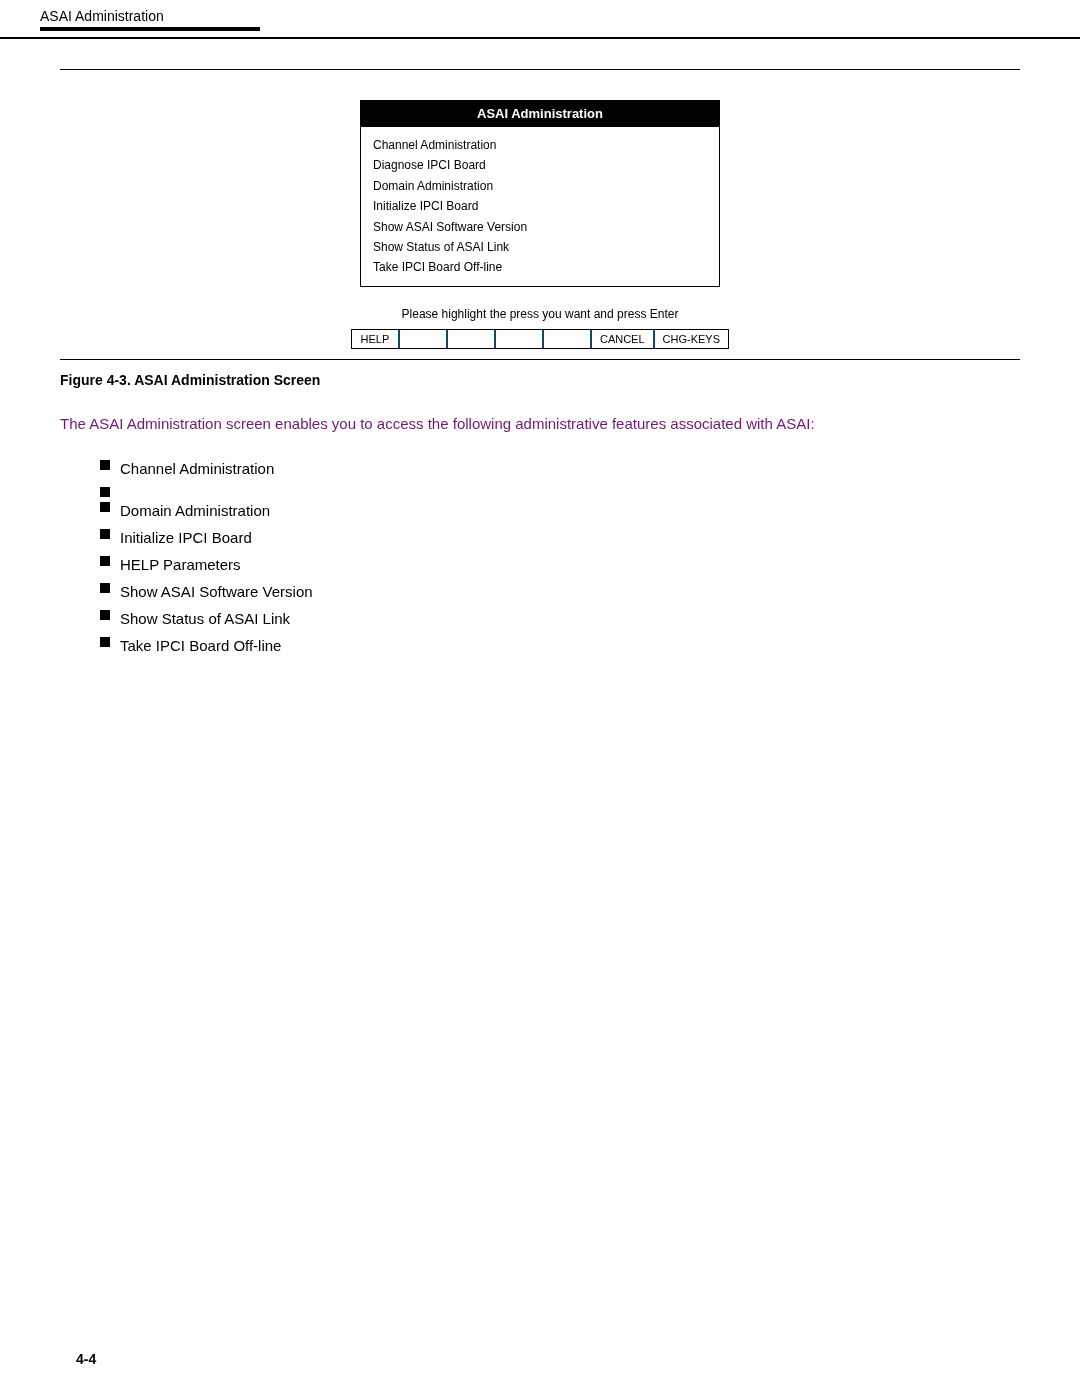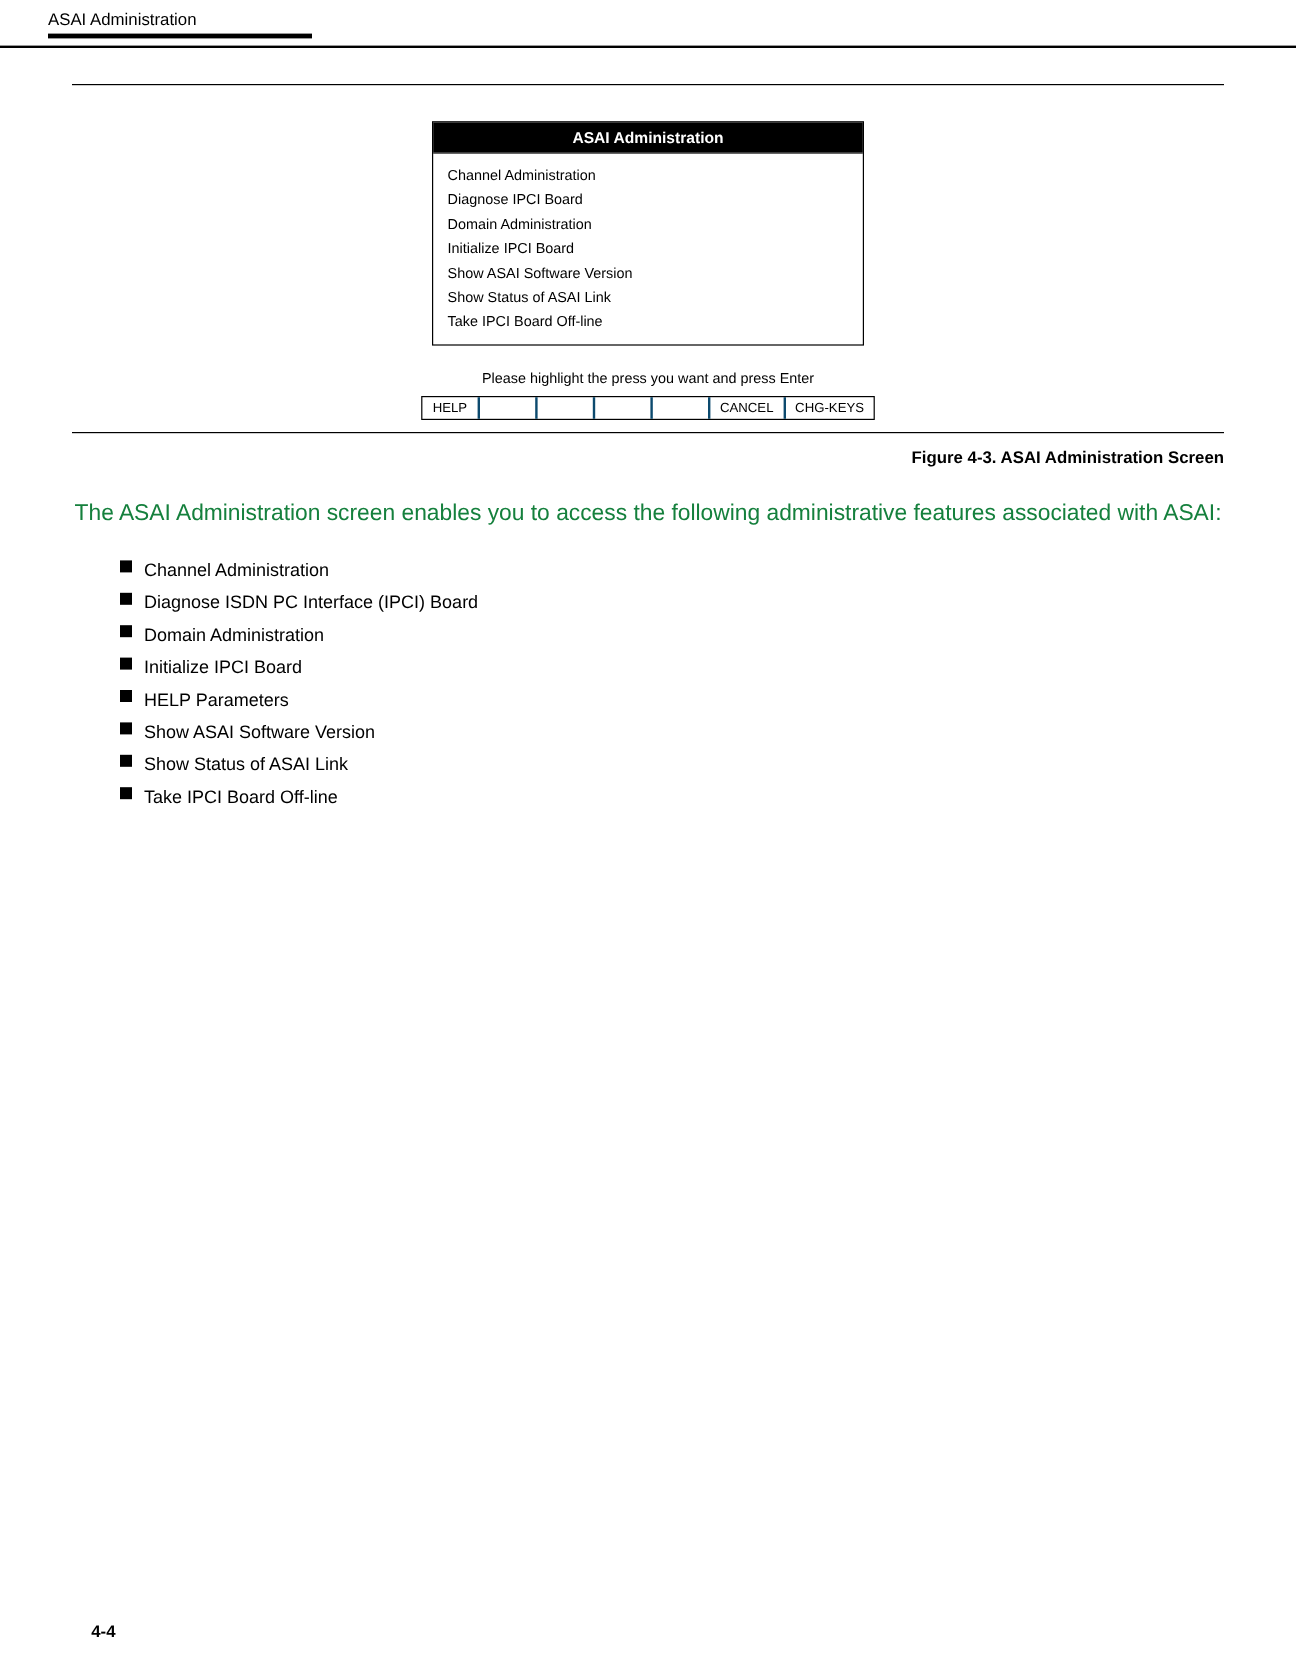--- a/index.html
+++ b/index.html
@@ -138,31 +138,29 @@
       border-top: 1px solid #000;
       margin: 10px 0 12px 0;
     }
 
     
     .figure-caption {
       font-family: Arial, sans-serif;
       font-size: 14px;
       font-weight: bold;
       margin-bottom: 24px;
-      text-align: right;
     }
 
     
     .body-text {
       font-family: Arial, sans-serif;
-      font-size: 19px;
+      font-size: 15px;
       line-height: 1.55;
       margin-bottom: 20px;
-      color: #15803d;
-      text-align: center;
+      color: #701a75;
     }
 
     
     .bullet-list {
       list-style: none;
       padding-left: 40px;
       margin-bottom: 20px;
     }
 
     .bullet-list li {
@@ -247,21 +245,20 @@
     <p class="body-text">The ASAI Administration screen enables you to access the following administrative features associated with ASAI:</p>
 
     <ul class="bullet-list">
 
     <li>
           <span class="bullet-square"></span>
           <span>Channel Administration</span>
         </li>
         <li>
           <span class="bullet-square"></span>
-          <span>Diagnose ISDN PC Interface (IPCI) Board</span>
         </li>
         <li>
           <span class="bullet-square"></span>
           <span>Domain Administration</span>
         </li>
         <li>
           <span class="bullet-square"></span>
           <span>Initialize IPCI Board</span>
         </li>
         <li>

